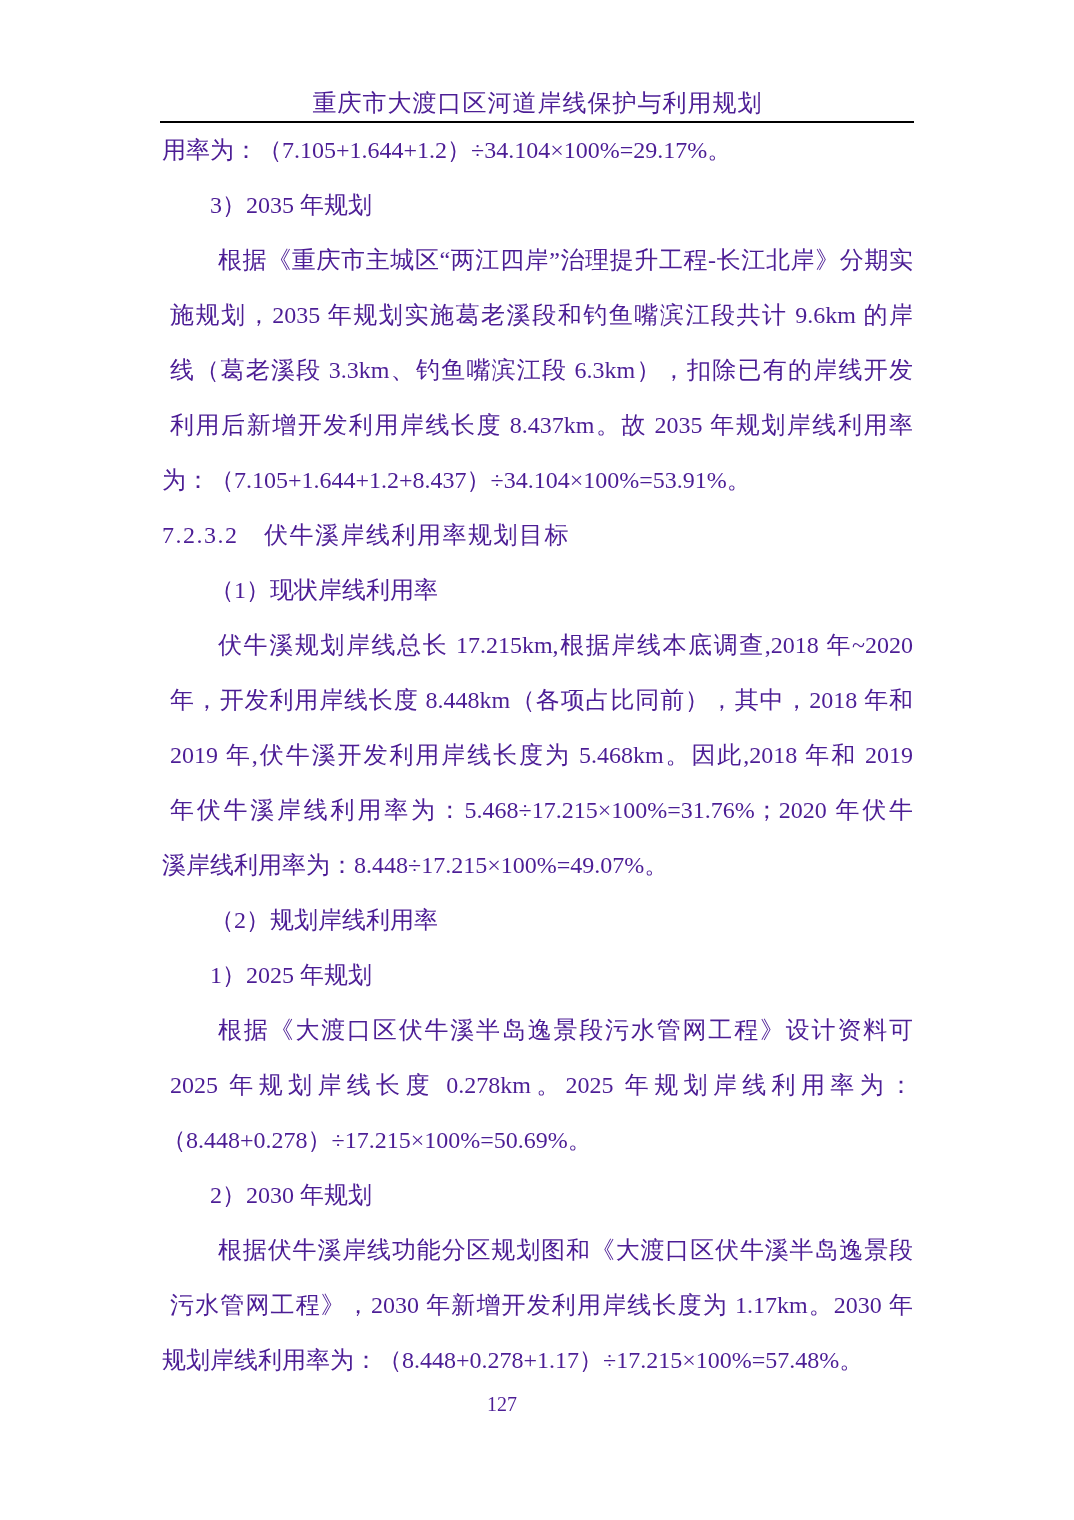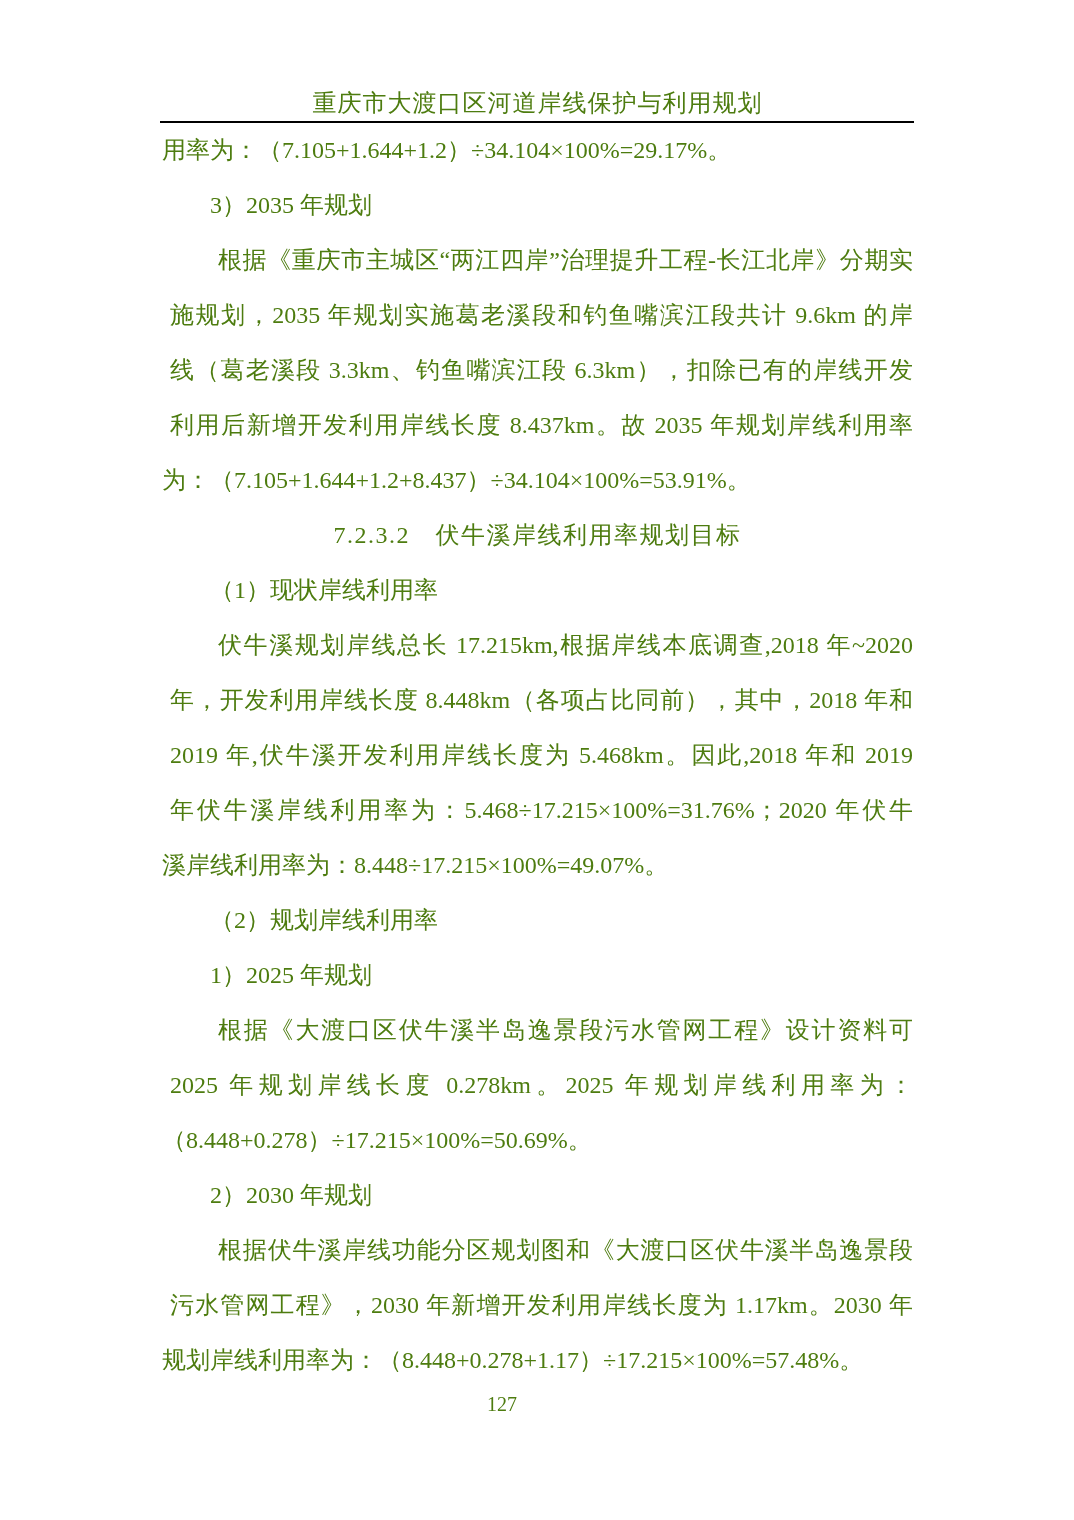--- a/index.html
+++ b/index.html
@@ -1,21 +1,21 @@
 <!DOCTYPE html>
 <html><head>
 <meta charset="utf-8">
 <style>
   html, body { margin: 0; padding: 0; background: #ffffff; }
   .page {
     position: relative;
     width: 1074px;
     height: 1520px;
     background: #ffffff;
-    color: #4d7c0f;
+    color: #4c1d95;
     font-family: "Liberation Serif", "DejaVu Serif", serif;
     overflow: hidden;
   }
   .header-title {
     position: absolute;
     top: 88px;
     left: 162px;
     width: 751px;
     text-align: center;
     font-size: 24px;
@@ -45,21 +45,21 @@
     overflow: hidden;
     white-space: pre-wrap;
   }
   .line.j {
     text-align: justify;
     text-justify: inter-ideograph;
     text-align-last: justify;
     margin-left: 8px;
   }
   .line.i { padding-left: 48px; }
-  .line.heading { letter-spacing: 1.5px; text-align: center; }
+  .line.heading { letter-spacing: 1.5px; }
   .footer {
     position: absolute;
     top: 1392px;
     left: 0;
     width: 1004px;
     text-align: center;
     font-size: 20px;
     line-height: 24px;
   }
 </style>

